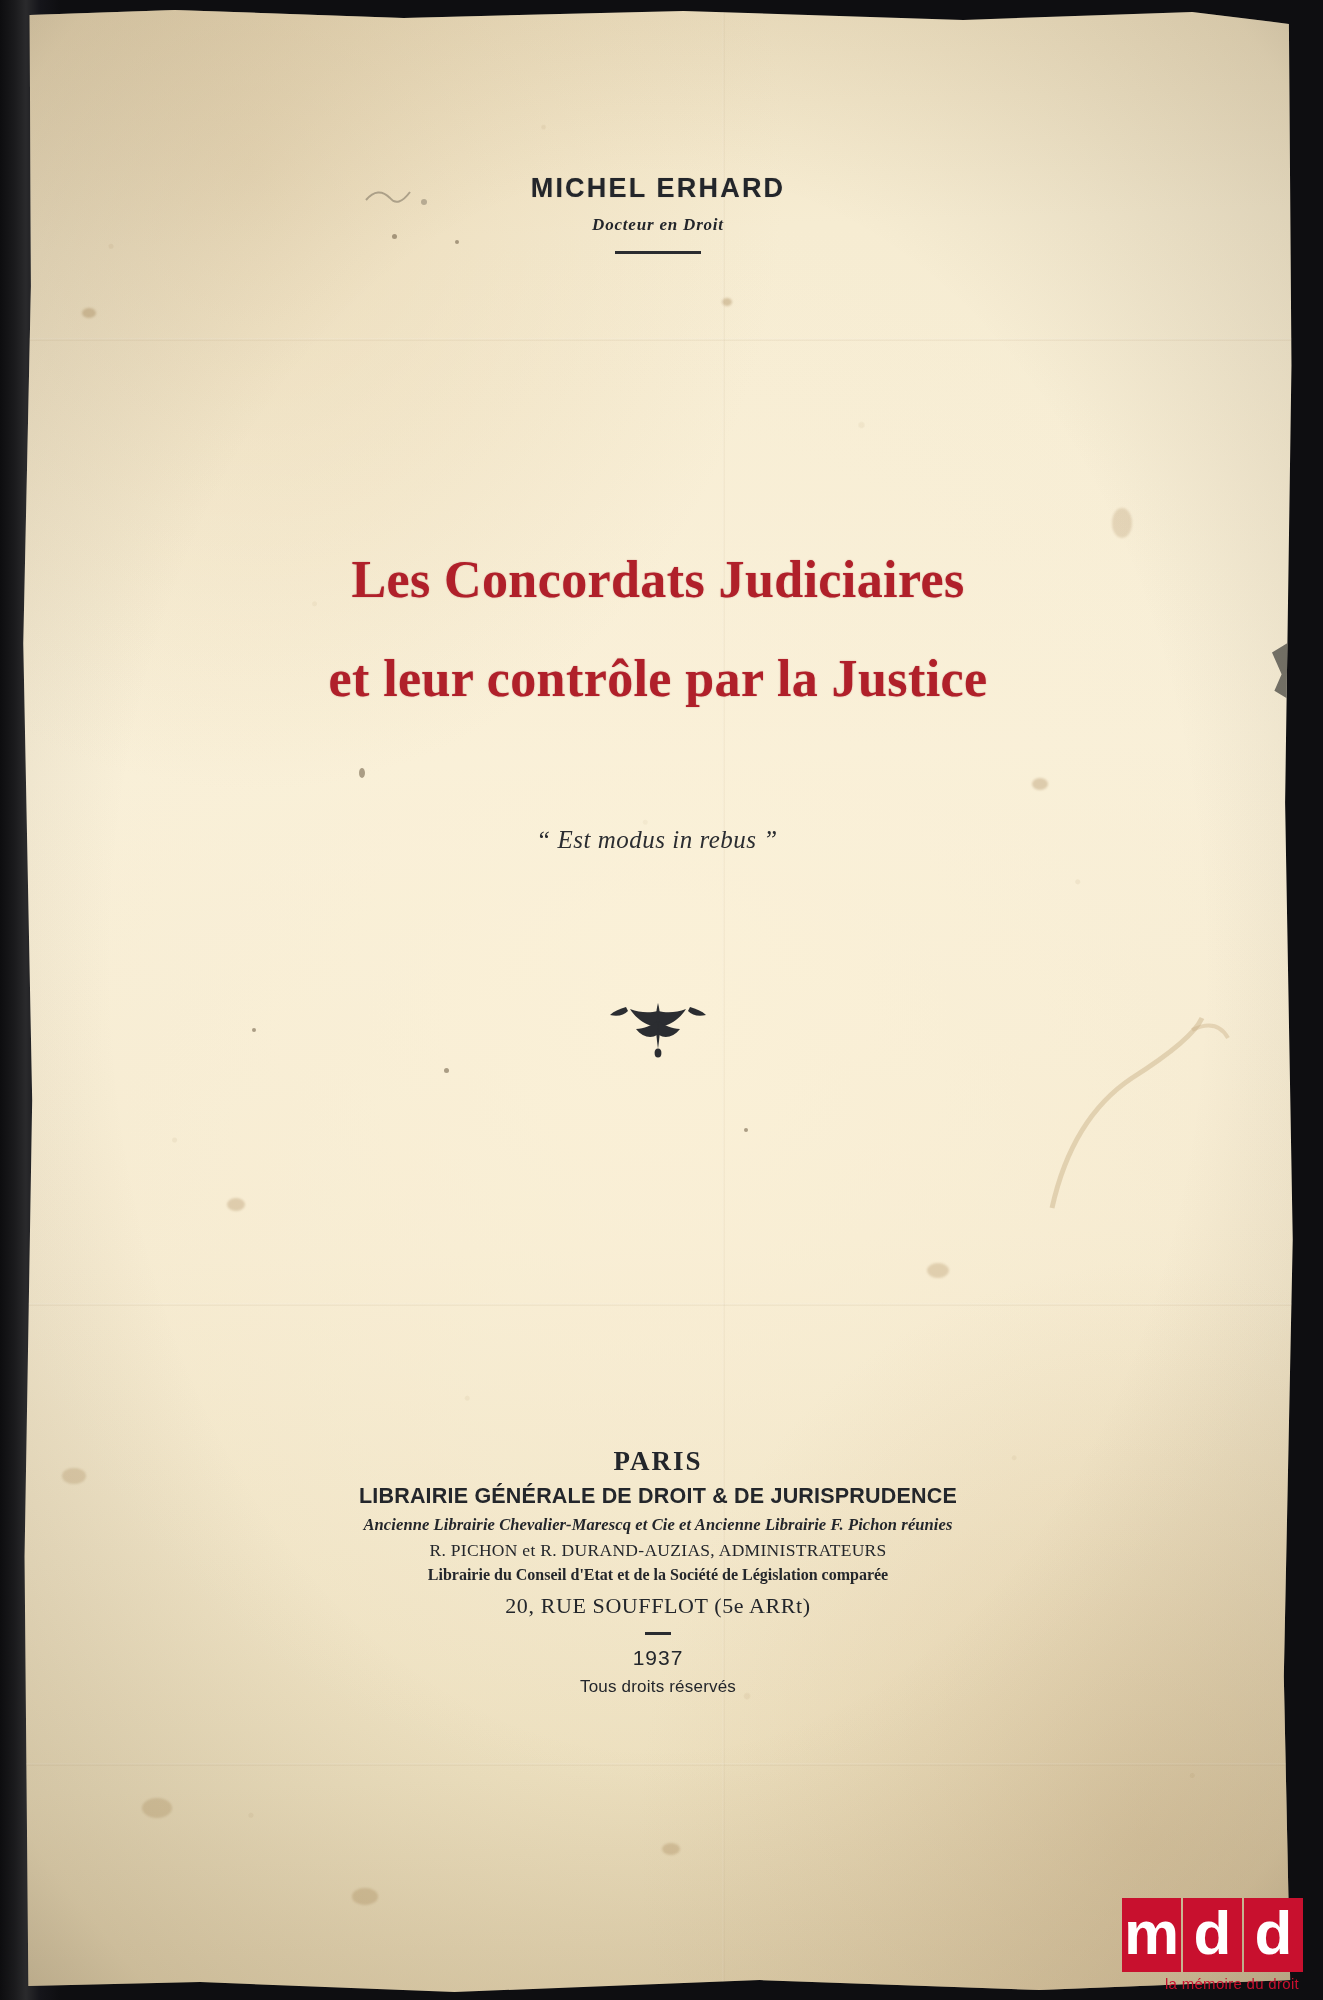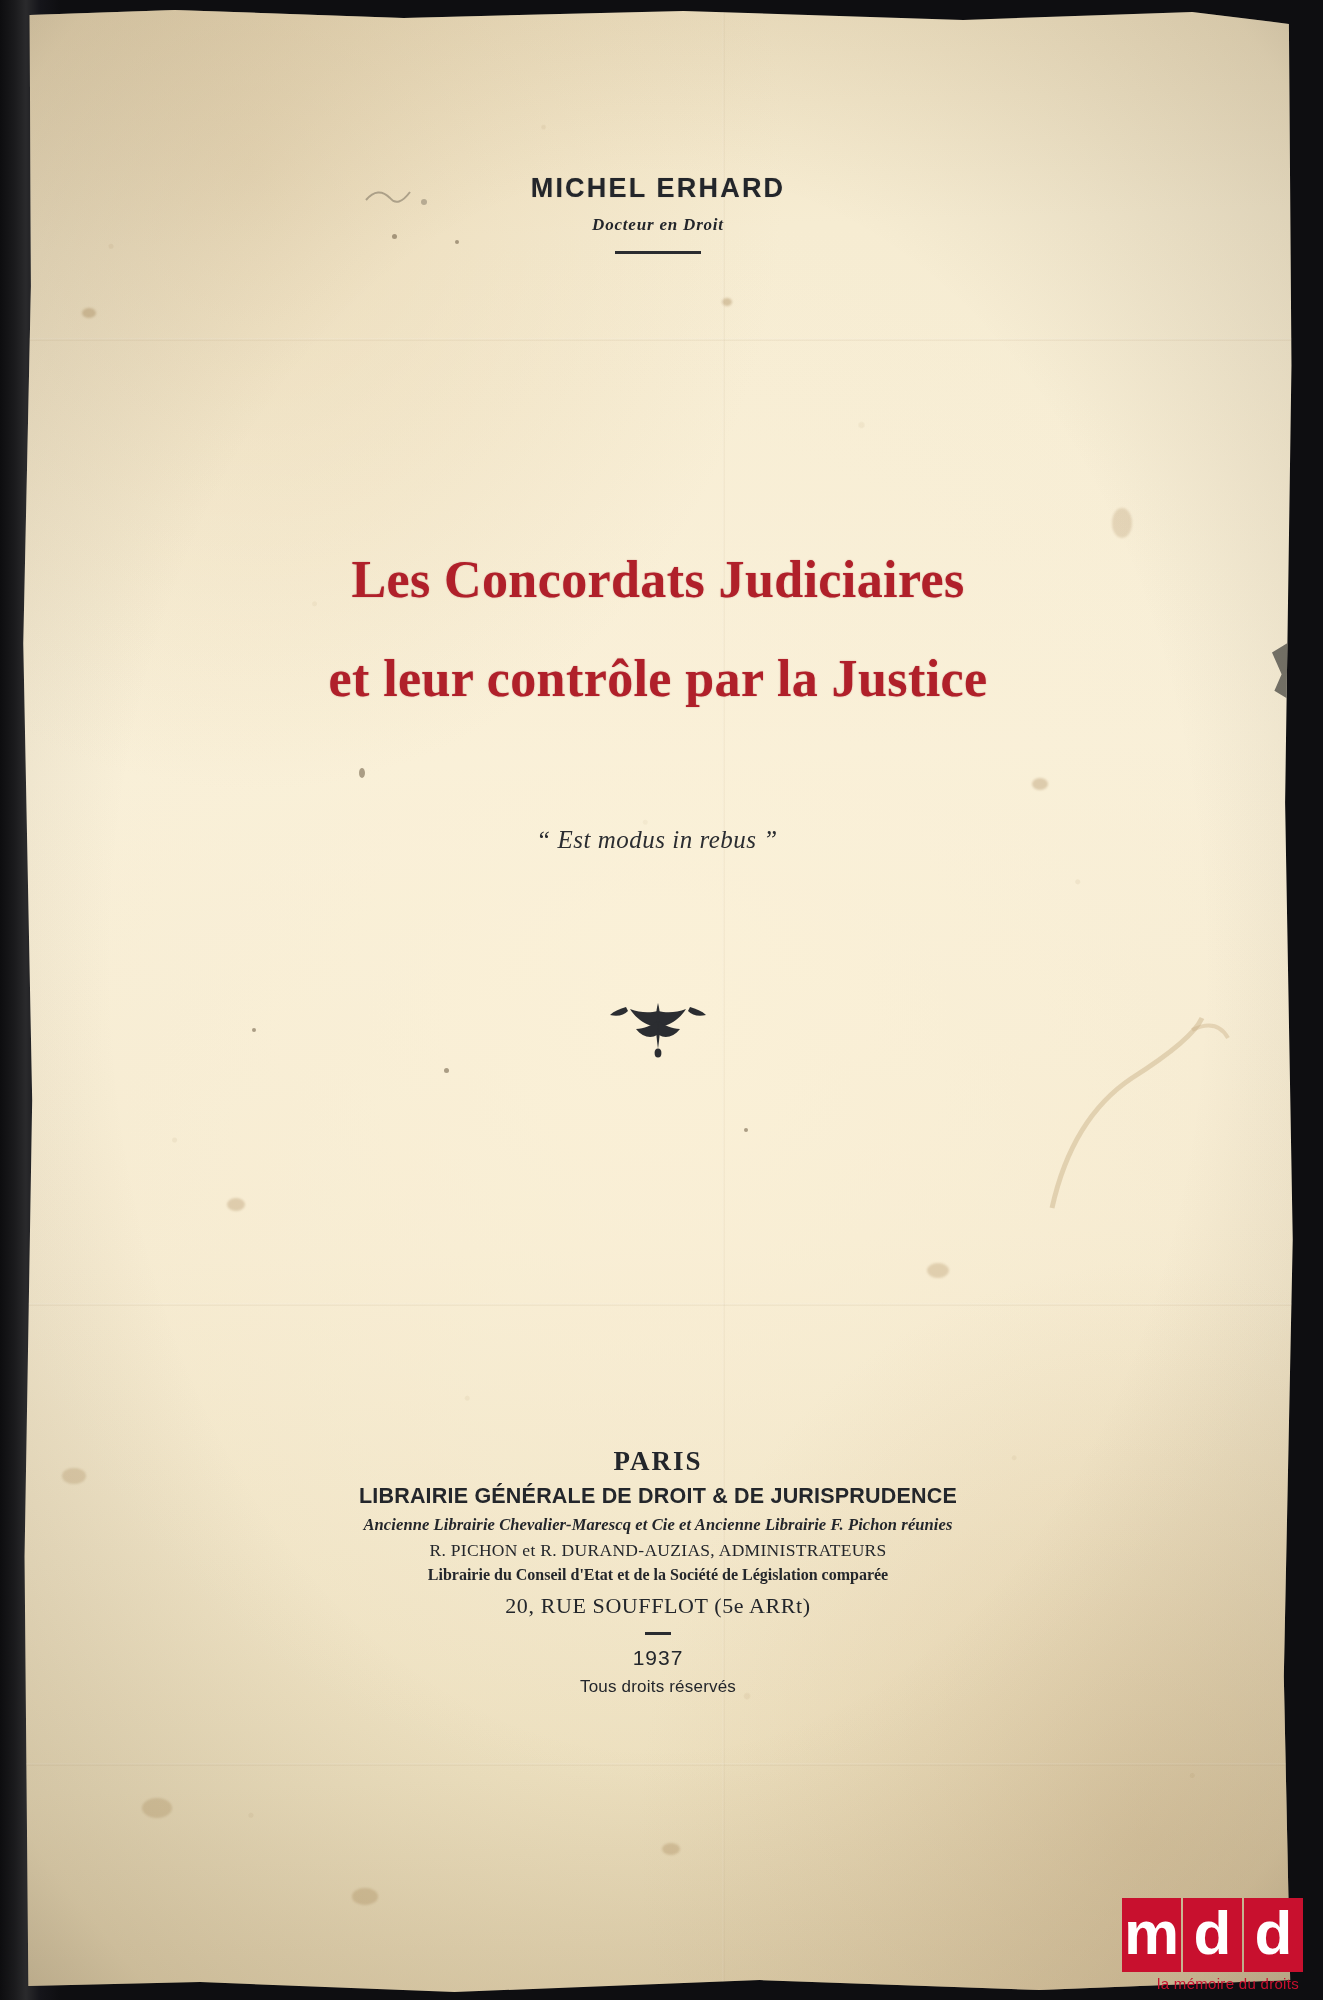--- a/index.html
+++ b/index.html
@@ -396,15 +396,15 @@
 
     <div class="vignette"></div>
   </div>
 
   <div id="mdd-logo">
     <div class="mdd-mark">
       <div class="blk">m</div>
       <div class="blk">d</div>
       <div class="blk">d</div>
     </div>
-    <div class="mdd-tag">la mémoire du droits</div>
+    <div class="mdd-tag">la mémoire du droit</div>
   </div>
 </div>
 
 </body></html>

